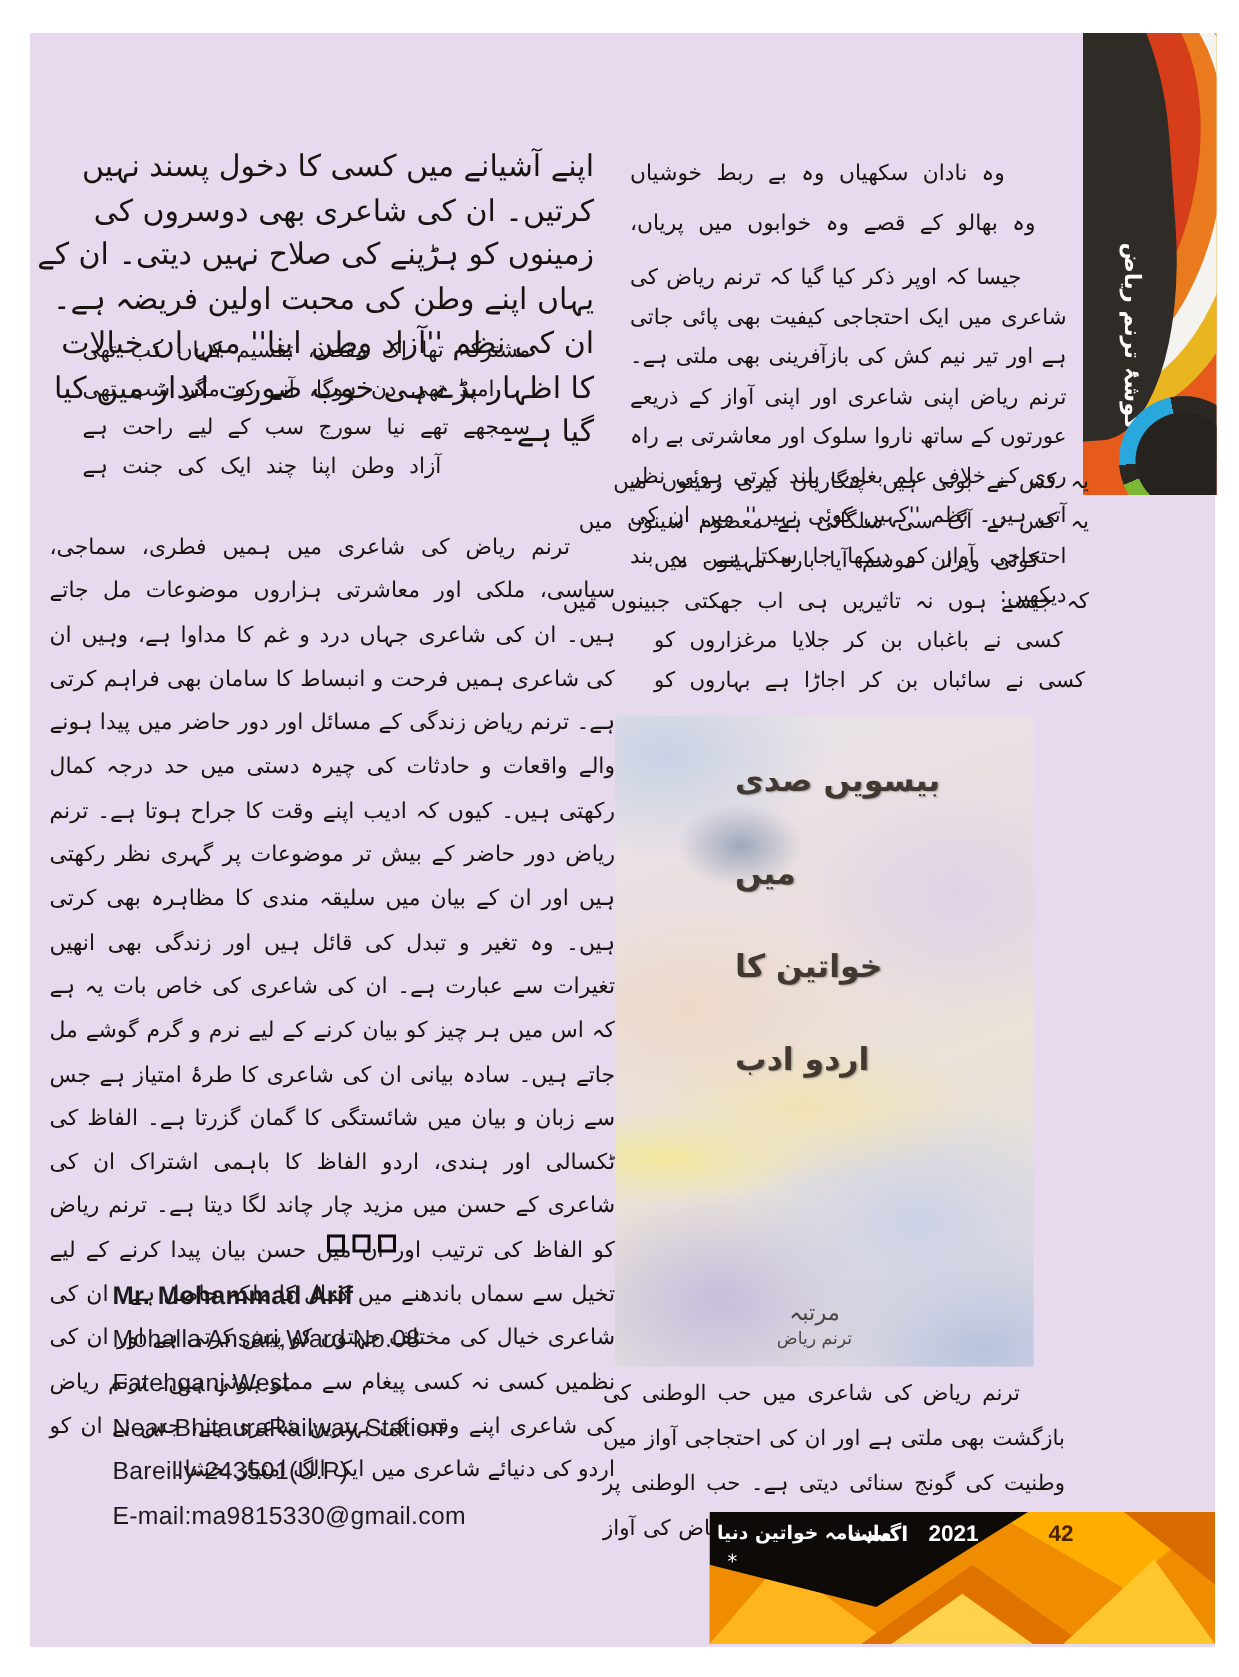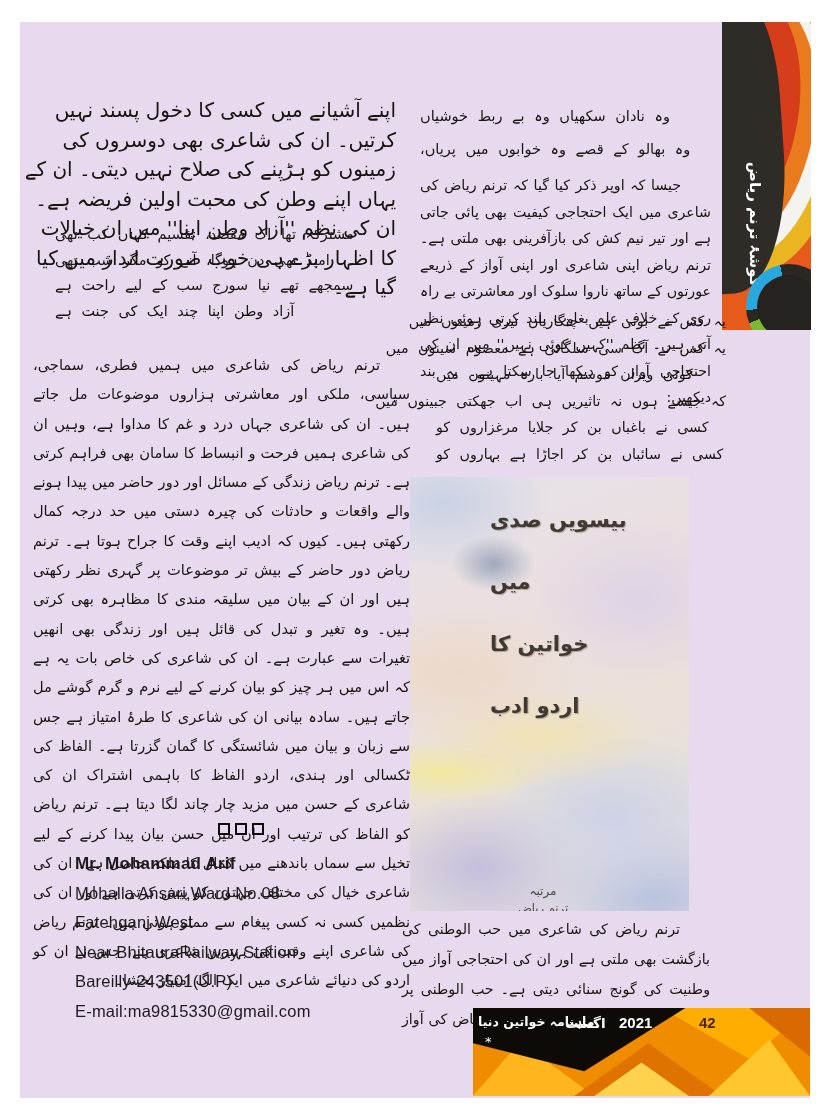--- a/index.html
+++ b/index.html
@@ -78,21 +78,21 @@
       radial-gradient(ellipse 170px 110px at 72% 78%, #ccd2e6 0%, rgba(204,210,230,0) 75%),
       radial-gradient(ellipse 150px 100px at 25% 90%, #c6bedc 0%, rgba(198,190,220,0) 75%),
       radial-gradient(ellipse 150px 100px at 88% 97%, #b9c3de 0%, rgba(185,195,222,0) 75%),
       linear-gradient(160deg, #e6e2ea 0%, #ecdfde 38%, #eae2d8 62%, #dedae6 100%);
   }
   .cover-title { position:absolute; left:80px; top:12px; width:172px; text-align:left;
       direction:rtl; font-weight:bold; font-size:21px; line-height:62px; color:#403831;
       text-shadow:1px 1px 1px rgba(120,110,100,0.55); }
   .cover-compiler { position:absolute; left:88px; top:392px; width:90px; text-align:center;
       direction:rtl; color:#4a4442; }
-  .cover-compiler .cmp-label { font-size:12px; line-height:12px;margin-top:16px; }
+  .cover-compiler .cmp-label { font-size:15px; line-height:12px; }
   .cover-compiler .cmp-name  { font-size:11.5px; line-height:22px; }
 
   
   .footer { position:absolute; left:473px; top:1008px; width:337px; height:88px;
             background:#f08c00; overflow:hidden; }
   .f-tri { position:absolute; left:0; top:0; width:100%; height:100%; }
   .f-t1 { clip-path:polygon(0% 100%, 14% 38%, 36% 100%); background:#ffb61e; }
   .f-t2 { clip-path:polygon(30% 100%, 52% 40%, 74% 100%); background:#e07200; }
   .f-t3 { clip-path:polygon(56% 0%, 82% 58%, 100% 0%); background:#ffae00; }
   .f-t4 { clip-path:polygon(70% 100%, 88% 36%, 100% 100%); background:#ffc62e; }

